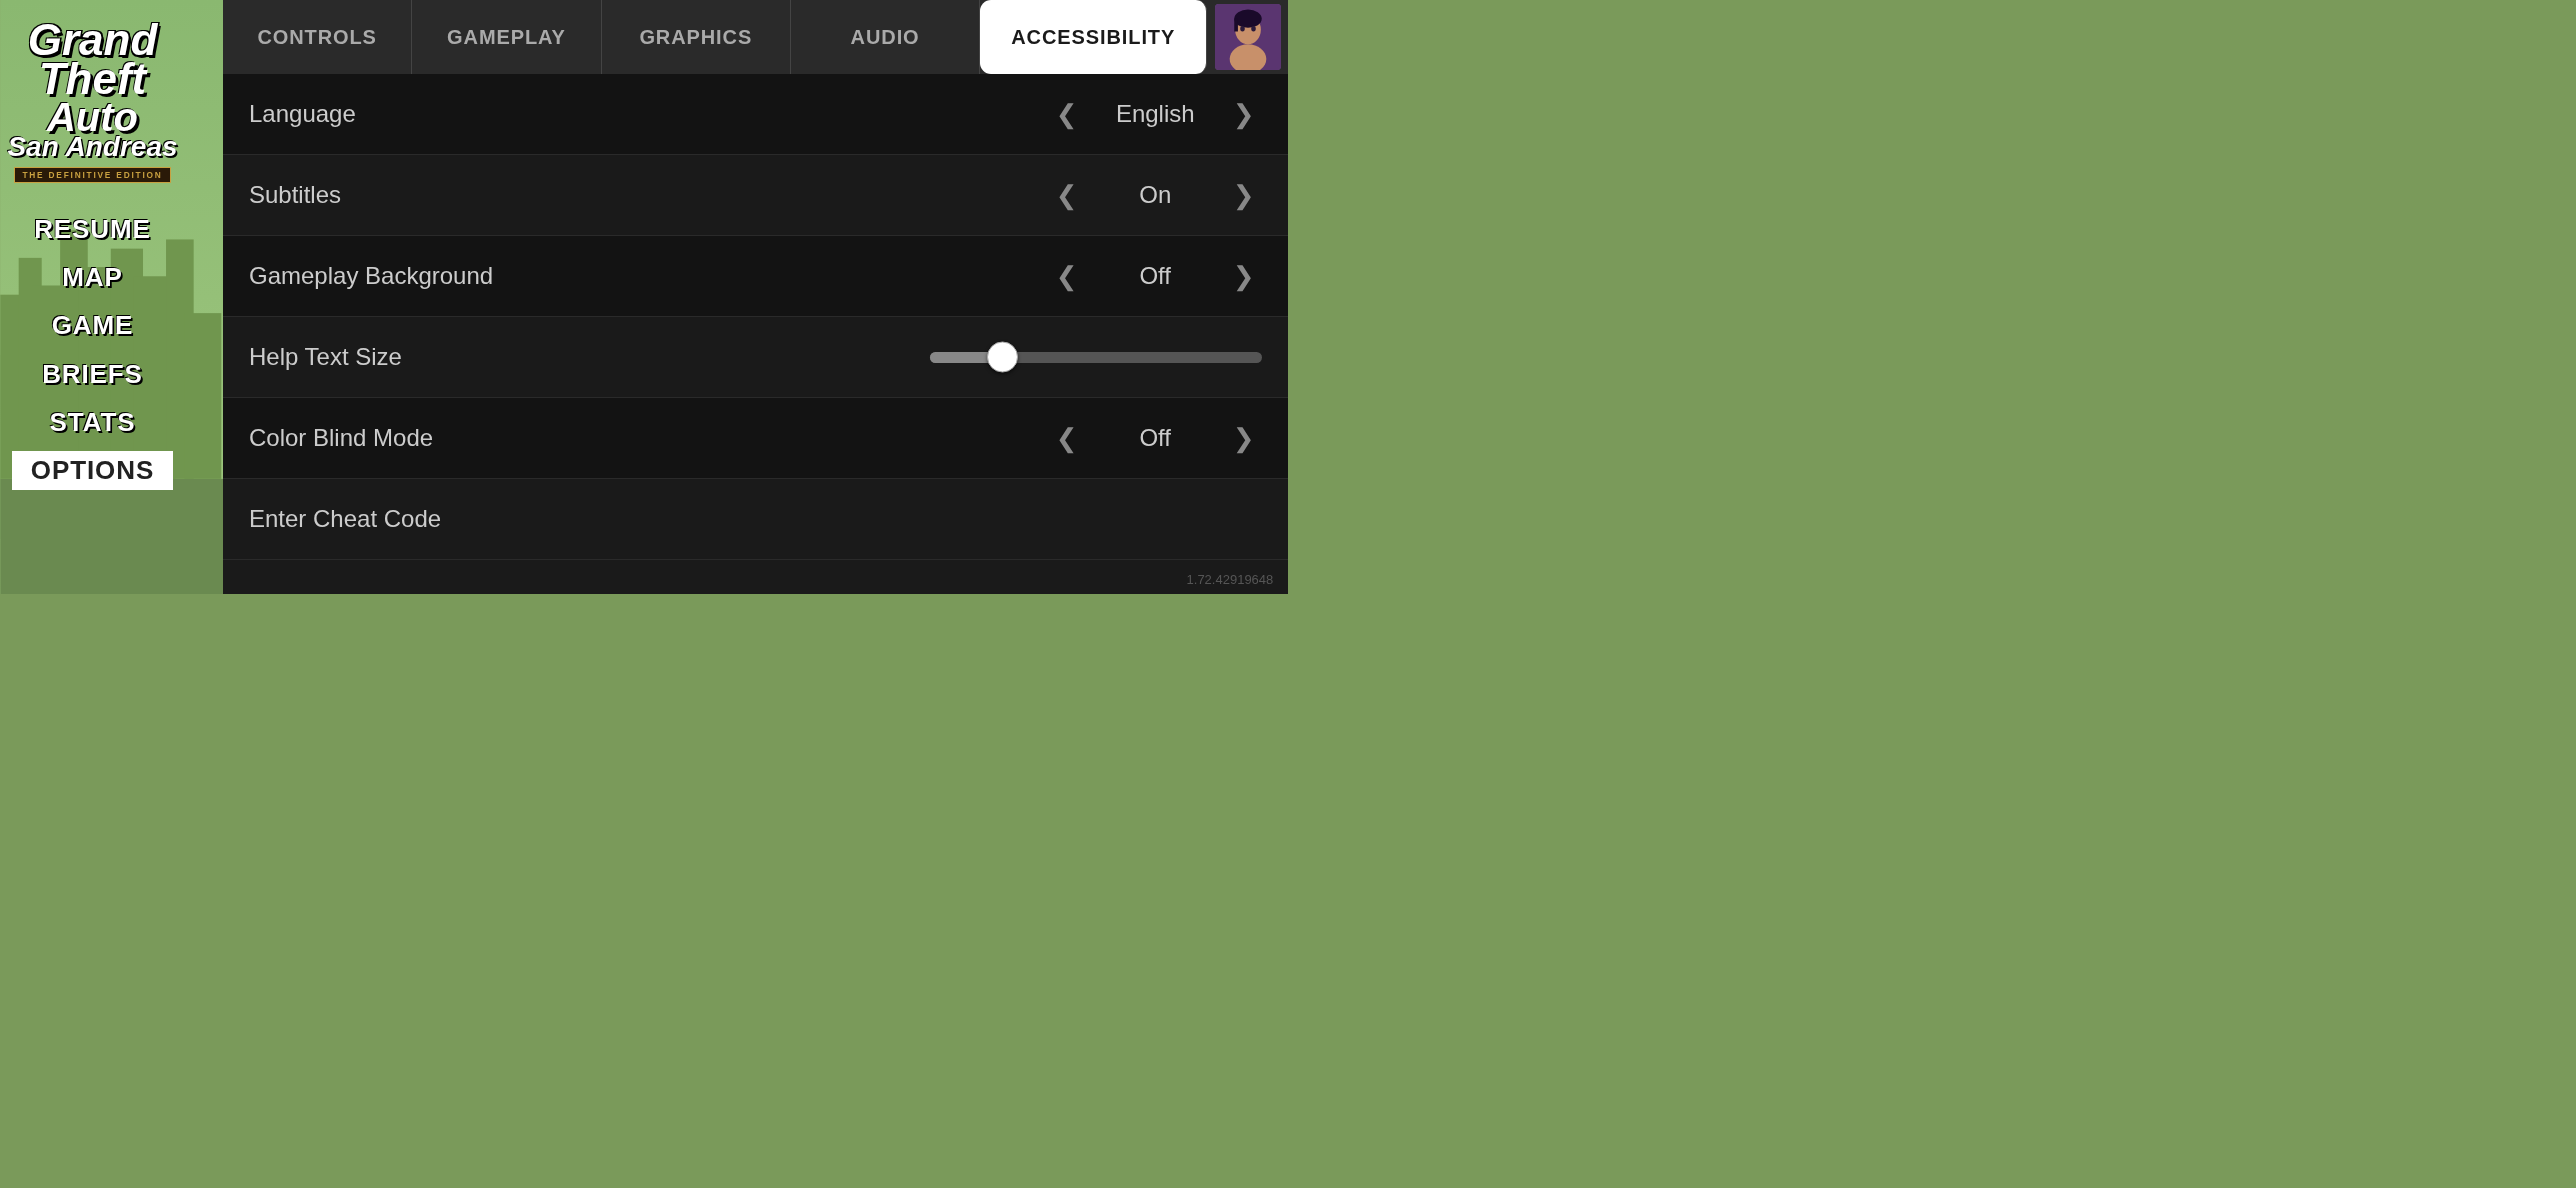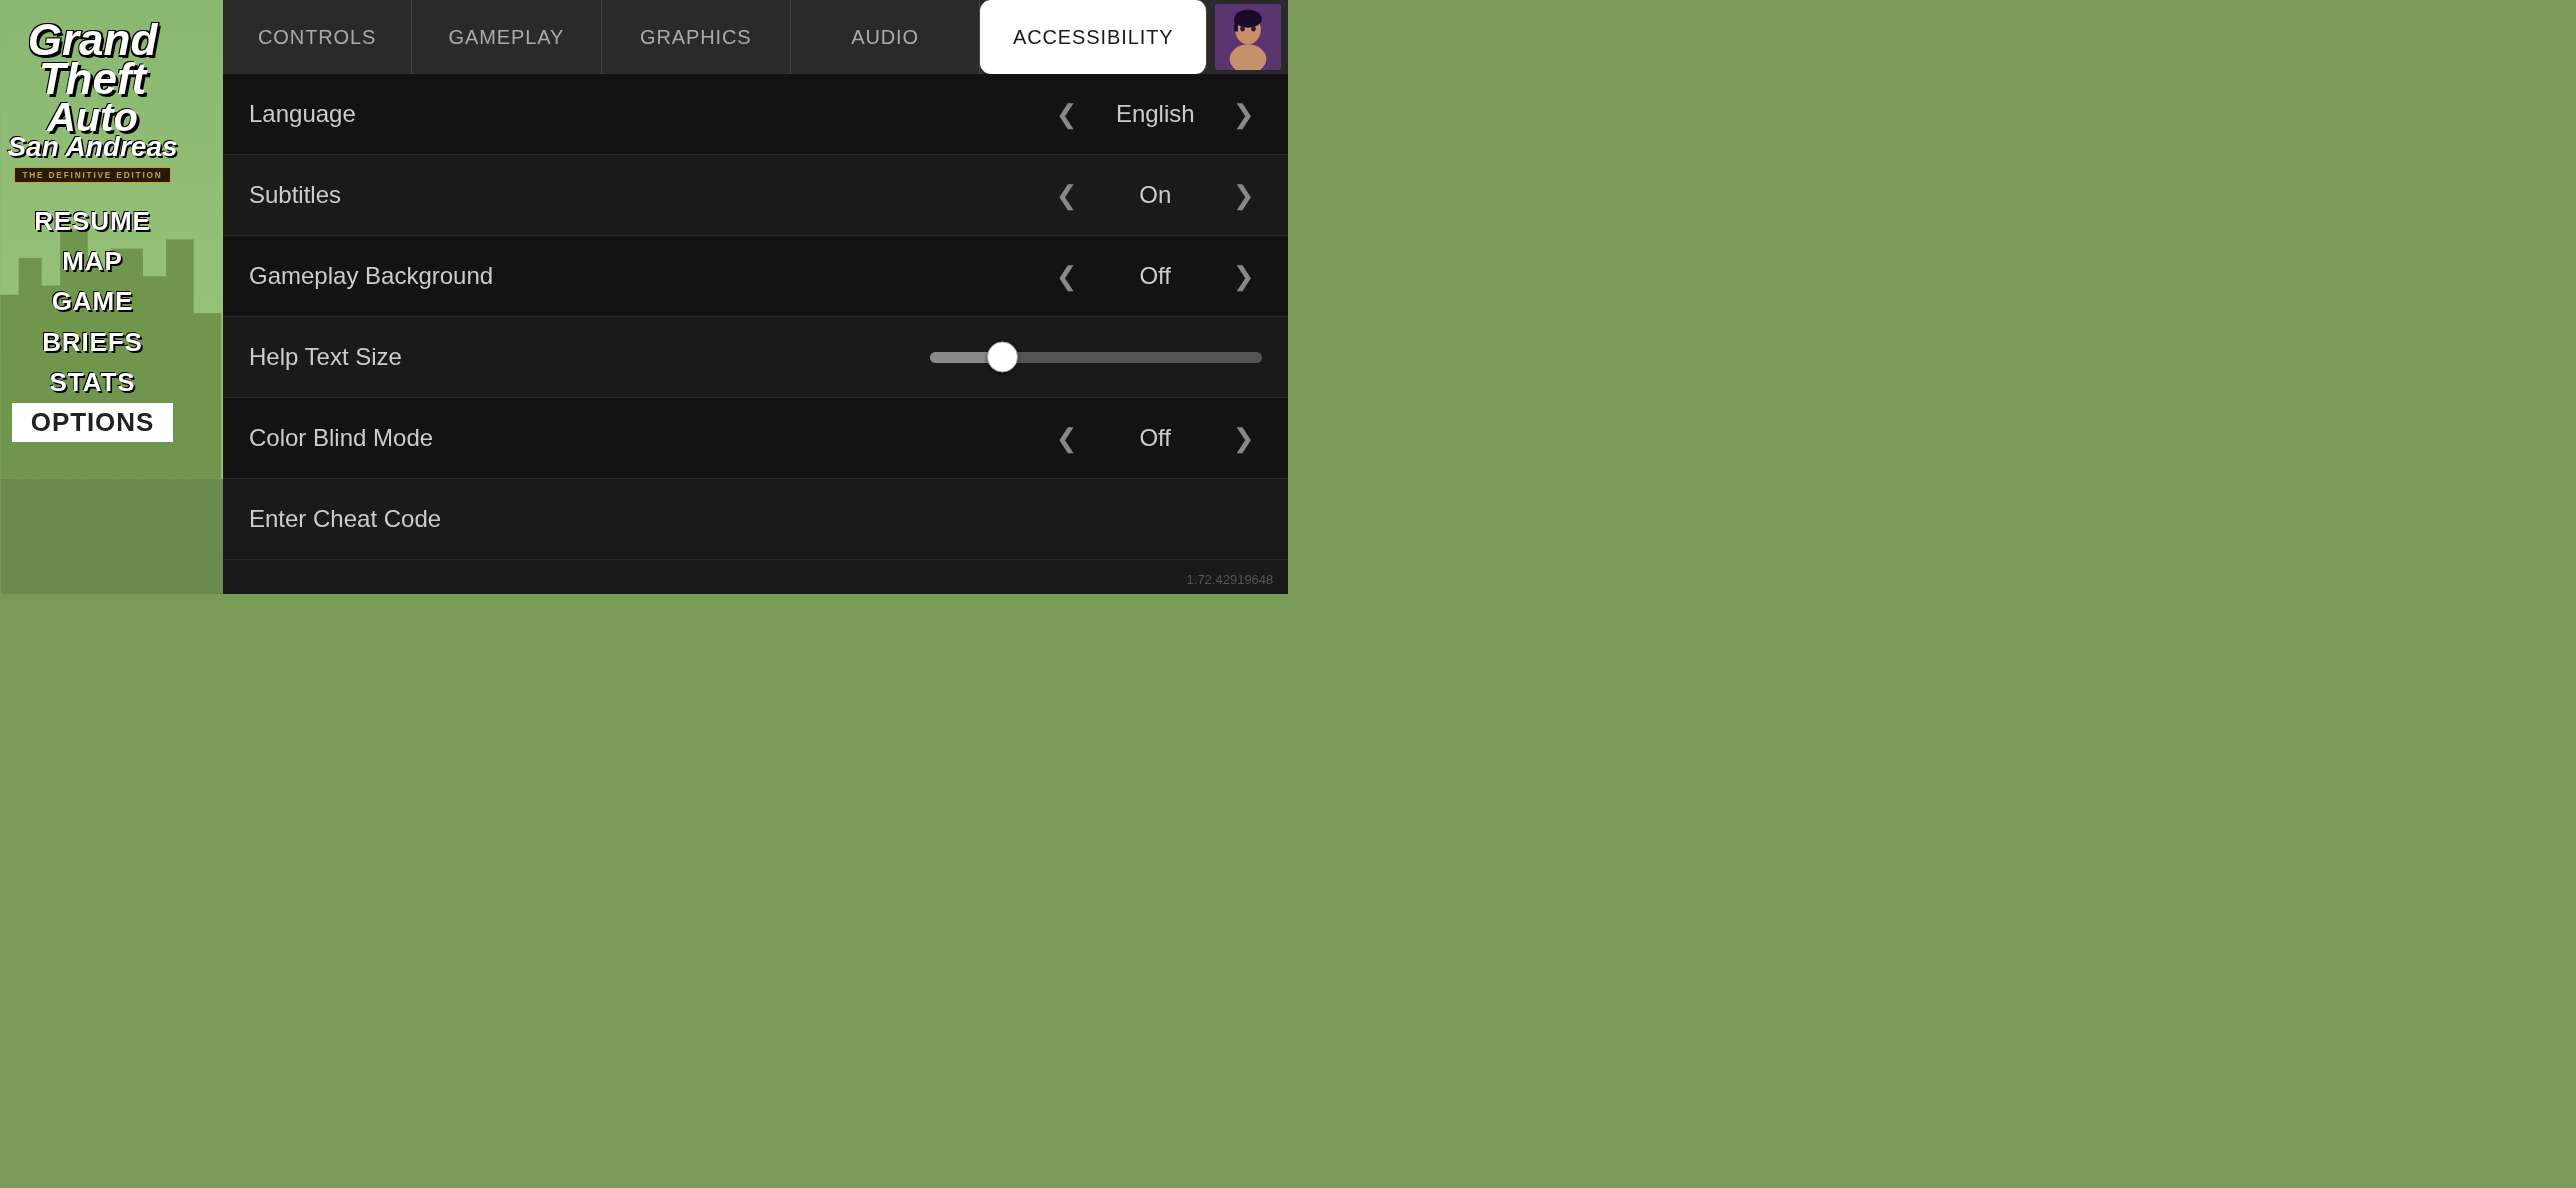--- a/index.html
+++ b/index.html
@@ -67,20 +67,21 @@
     .nav-item {
       color: white;
       font-size: 26px;
       font-weight: 900;
       text-transform: uppercase;
       font-family: 'Arial Black', Arial, sans-serif;
       text-shadow: 1.8px 1.8px 0 #000, -0.9px -0.9px 0 #000;
       cursor: pointer;
       padding: 3.7px 14.7px;
       letter-spacing: 0.9px;
+      margin-top: 8px;
     }
 
     .nav-item.active {
       background: white;
       color: #222;
       text-shadow: none;
       padding: 3.7px 18.4px;
     }
 
     
@@ -102,21 +103,21 @@
       height: 74px;
       background: #2a2a2a;
     }
 
     .tab {
       flex: 1;
       display: flex;
       align-items: center;
       justify-content: center;
       font-size: 20px;
-      font-weight: 400;
+      font-weight: 700;
       text-transform: uppercase;
       font-family: 'Arial Black', Arial, sans-serif;
       color: #aaa;
       cursor: pointer;
       border-right: 0.9px solid #444;
       letter-spacing: 0.9px;
       background: #2a2a2a;
     }
 
     .tab.active {

